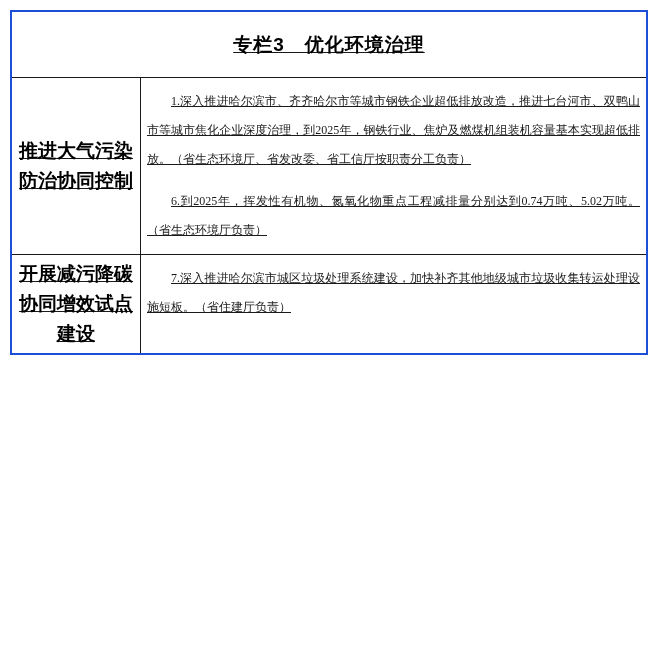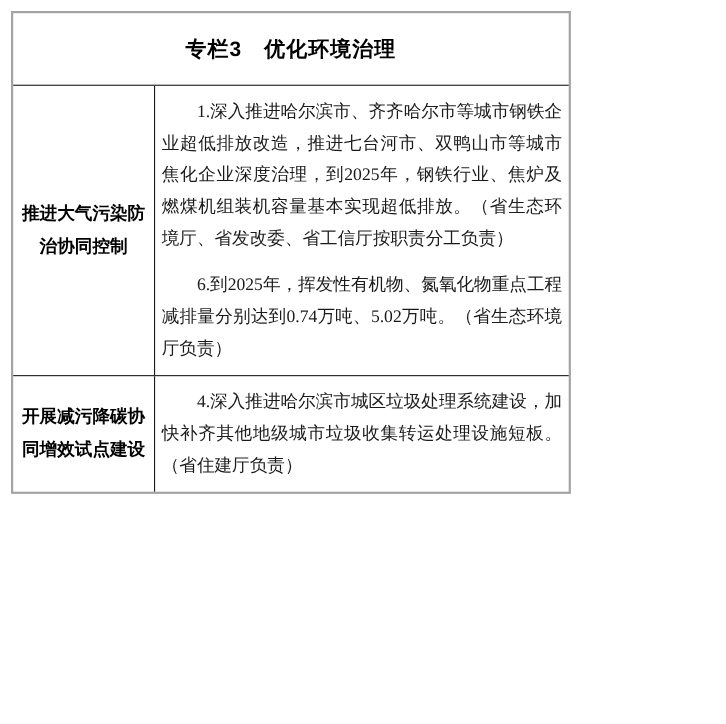--- a/index.html
+++ b/index.html
@@ -13,24 +13,25 @@
   .page {
     width: 660px;
     height: 658px;
     background: #ffffff;
     box-sizing: border-box;
     padding: 10px 7px 8px 10px;
     font-family: "Liberation Serif", "DejaVu Serif", serif;
     color: #1a1a1a;
   }
   .tbl {
-    width: 509px;
+    width: 638px;
     box-sizing: border-box;
-    border: 2px solid #a3a3a3;
+    border: 2px solid #1d4ed8;
     background: #ffffff;
+    text-decoration: underline;
   }
   .tbl-header {
     box-sizing: border-box;
     height: 66px;
     border-bottom: 1px solid #1a1a1a;
     display: flex;
     align-items: center;
     justify-content: center;
     font-family: "Liberation Sans", "DejaVu Sans", sans-serif;
     font-weight: bold;
@@ -48,31 +49,31 @@
   .row-label {
     box-sizing: border-box;
     border-right: 1px solid #1a1a1a;
     display: flex;
     align-items: center;
     justify-content: center;
     text-align: center;
     padding: 4px 3px;
     font-family: "Liberation Sans", "DejaVu Sans", sans-serif;
     font-weight: bold;
-    font-size: 16px;
+    font-size: 19px;
     line-height: 30px;
     color: #000000;
   }
   .row-content {
     box-sizing: border-box;
     padding: 9px 6px;
   }
   .row-content p {
     margin: 0;
-    font-size: 16px;
+    font-size: 12px;
     line-height: 29px;
     text-align: justify;
     text-indent: 2em;
     color: #1a1a1a;
     word-break: break-all;
   }
   .row-content p + p {
     margin-top: 13px;
   }
 </style>
@@ -88,18 +89,18 @@
       <div class="row-label">推进大气污染防治协同控制</div>
       <div class="row-content">
         <p>1.深入推进哈尔滨市、齐齐哈尔市等城市钢铁企业超低排放改造，推进七台河市、双鸭山市等城市焦化企业深度治理，到2025年，钢铁行业、焦炉及燃煤机组装机容量基本实现超低排放。（省生态环境厅、省发改委、省工信厅按职责分工负责）</p>
         <p>6.到2025年，挥发性有机物、氮氧化物重点工程减排量分别达到0.74万吨、5.02万吨。（省生态环境厅负责）</p>
       </div>
     </div>
 
     <div class="tbl-row">
       <div class="row-label">开展减污降碳协同增效试点建设</div>
       <div class="row-content">
-        <p>4.深入推进哈尔滨市城区垃圾处理系统建设，加快补齐其他地级城市垃圾收集转运处理设施短板。（省住建厅负责）</p>
+        <p>7.深入推进哈尔滨市城区垃圾处理系统建设，加快补齐其他地级城市垃圾收集转运处理设施短板。（省住建厅负责）</p>
       </div>
     </div>
 
   </div>
 </div>
 
 </body></html>

